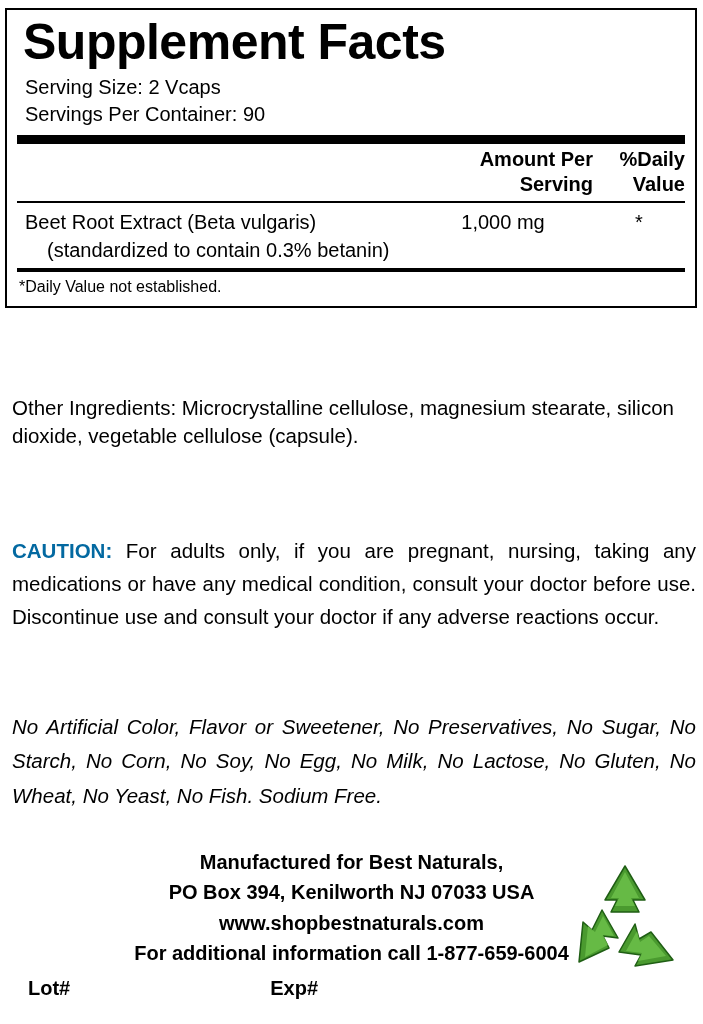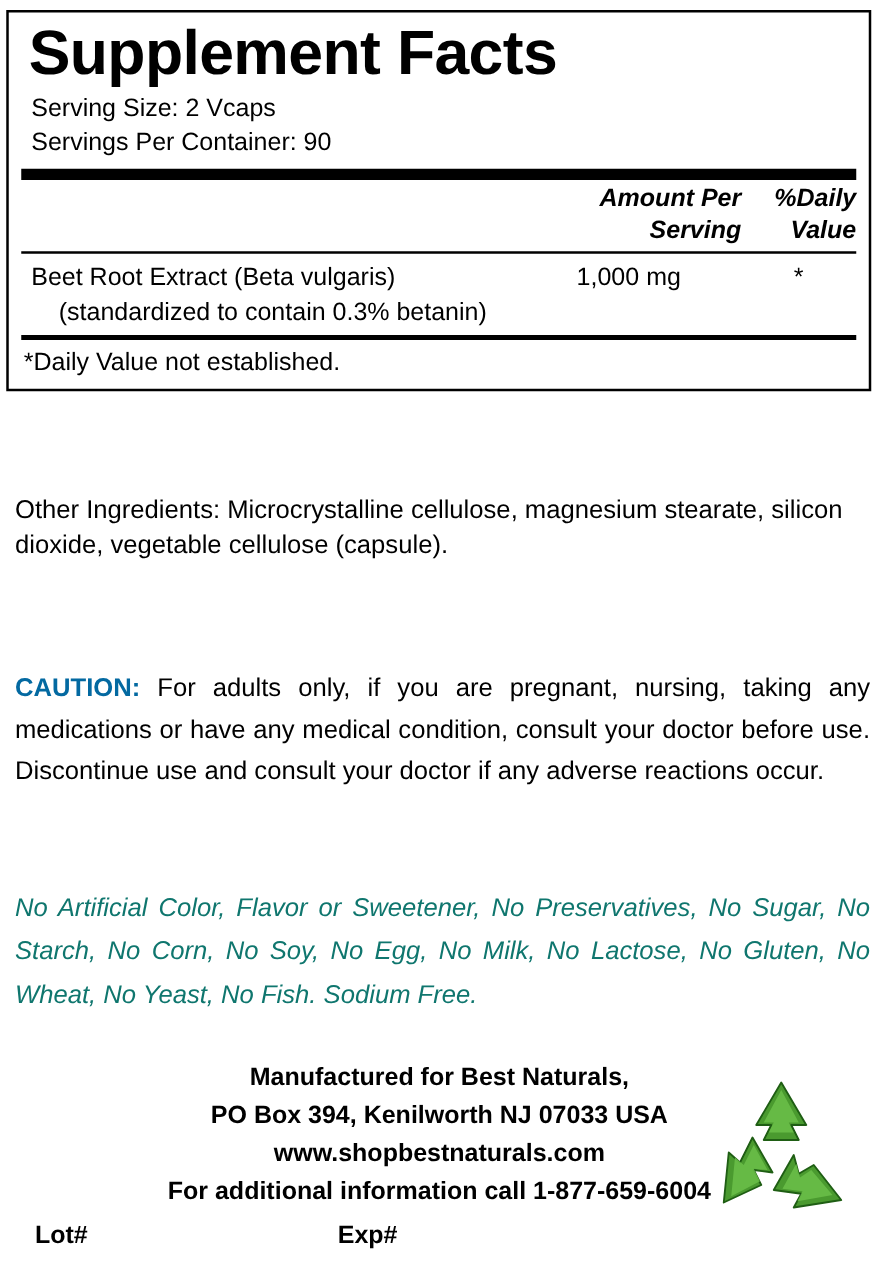--- a/index.html
+++ b/index.html
@@ -65,21 +65,20 @@
     display: flex;
     justify-content: flex-end;
     align-items: flex-start;
     padding: 3px 0 4px 0;
   }
   .sf-headcol {
     text-align: right;
     font-size: 20px;
     font-weight: bold;
     line-height: 1.25;
-    font-style: italic;
   }
   .sf-headcol.amt { width: 220px; }
   .sf-headcol.dv  { width: 92px; }
 
   .sf-row {
     display: flex;
     align-items: flex-start;
     padding: 6px 0 4px 0;
     font-size: 20px;
     line-height: 1.38;
@@ -89,21 +88,21 @@
   .sf-amt {
     width: 180px;
     text-align: center;
   }
   .sf-dv {
     width: 92px;
     text-align: center;
   }
 
   .sf-footnote {
-    font-size: 20px;
+    font-size: 16px;
     line-height: 1.3;
     margin: 5px 0 2px 2px;
   }
 
   
   .other-ing {
     position: absolute;
     left: 12px;
     top: 394px;
     width: 683px;
@@ -127,21 +126,21 @@
   }
 
   .freeclaims {
     position: absolute;
     left: 12px;
     top: 710px;
     width: 684px;
     font-size: 20.5px;
     line-height: 1.68;
     font-style: italic;
-    color: #0f766e;
+    color: #000000;
     text-align: justify;
   }
 
   
   .footer {
     position: absolute;
     left: 0;
     top: 847px;
     width: 703px;
     text-align: center;

